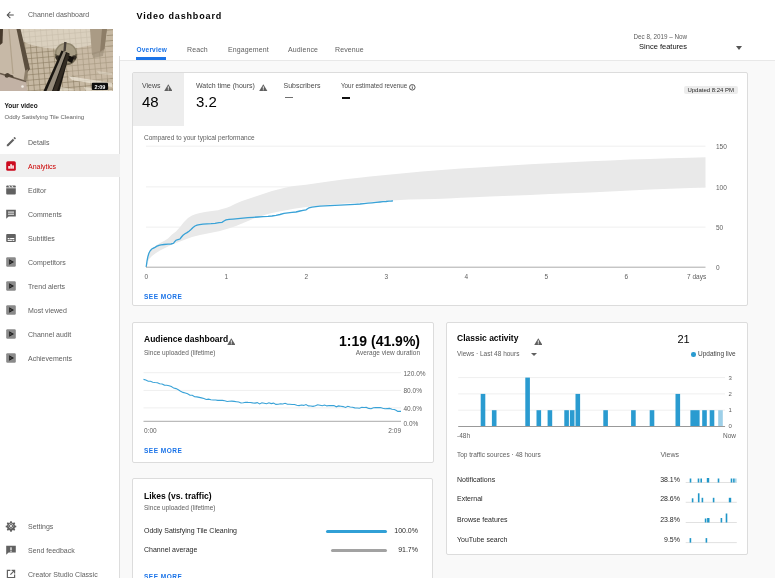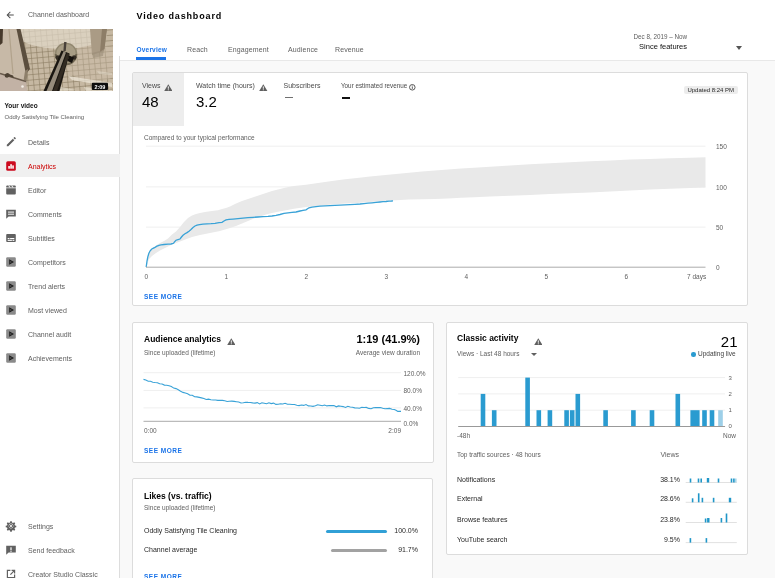--- a/index.html
+++ b/index.html
@@ -225,27 +225,27 @@
 <div class="ax" style="left:224.5px;top:272.5px">1</div>
 <div class="ax" style="left:304.5px;top:272.5px">2</div>
 <div class="ax" style="left:384.5px;top:272.5px">3</div>
 <div class="ax" style="left:464.5px;top:272.5px">4</div>
 <div class="ax" style="left:544.5px;top:272.5px">5</div>
 <div class="ax" style="left:624.5px;top:272.5px">6</div>
 <div class="ax" style="left:687px;top:272.5px">7 days</div>
 <div class="sm" style="left:144px;top:292.5px">SEE MORE</div>
 
 <div class="card" style="left:132px;top:322px;width:301.5px;height:140.5px"></div>
-<div class="abs" style="left:144px;top:334px;font-size:8.5px;font-weight:bold;color:#030303">Audience analytics</div>
+<div class="abs" style="left:144px;top:334px;font-size:8.5px;font-weight:bold;color:#030303">Audience dashboard</div>
 <svg width="8.6" height="7.1" viewBox="0 0 20 16.4" preserveAspectRatio="none" style="position:absolute;left:226.7px;top:338.2px">
     <path d="M10 0.5 L19.5 15.9 L0.5 15.9 Z" fill="#5f5f5f"></path>
     <rect x="8.9" y="5.5" width="2.2" height="5.5" fill="#fff"></rect>
     <rect x="8.9" y="12.3" width="2.2" height="2.2" fill="#fff"></rect>
   </svg>
-<div class="abs" style="left:300px;top:332.5px;width:120px;text-align:right;font-size:11px;font-weight:bold;color:#030303">1:19 (41.9%)</div>
+<div class="abs" style="left:300px;top:332.5px;width:120px;text-align:right;font-size:14px;font-weight:bold;color:#030303">1:19 (41.9%)</div>
 <div class="abs" style="left:144px;top:349px;font-size:6.5px;color:#606060">Since uploaded (lifetime)</div>
 <div class="abs" style="left:300px;top:349px;width:120px;text-align:right;font-size:6.5px;color:#606060">Average view duration</div>
 <svg class="abs" style="left:132px;top:365px" width="301" height="62" viewBox="132 365 301 62">
 <line x1="143.5" y1="372.7" x2="401" y2="372.7" stroke="#efefef" stroke-width="1"></line>
 <line x1="143.5" y1="390.4" x2="401" y2="390.4" stroke="#efefef" stroke-width="1"></line>
 <line x1="143.5" y1="407.9" x2="401" y2="407.9" stroke="#efefef" stroke-width="1"></line>
 <polyline points="143.5,379.4 145.8,380.0 148.2,381.2 150.5,381.3 152.8,382.2 155.1,382.5 157.4,382.7 159.7,383.8 162.1,384.0 164.4,385.1 166.7,385.2 169.1,385.7 171.4,386.5 173.7,388.1 176.0,388.6 178.3,389.8 180.6,391.2 183.0,392.4 185.3,393.0 187.6,393.7 190.0,395.2 192.3,395.2 194.6,396.8 196.9,396.9 199.2,397.4 201.5,397.9 203.9,398.5 206.2,399.5 208.5,399.1 210.9,399.7 213.2,400.0 215.5,400.0 217.8,400.4 220.1,400.2 222.4,400.4 224.8,400.8 227.1,401.5 229.4,401.2 231.8,401.1 234.1,401.4 236.4,401.7 238.7,402.0 241.0,403.0 243.3,402.8 245.7,402.2 248.0,402.4 250.3,402.5 252.7,402.9 255.0,403.1 257.3,402.6 259.6,403.9 261.9,402.8 264.2,403.3 266.6,403.8 268.9,402.8 271.2,403.6 273.6,403.1 275.9,404.4 278.2,404.3 280.5,403.8 282.8,404.0 285.1,403.3 287.5,404.2 289.8,404.3 292.1,404.5 294.5,404.5 296.8,405.3 299.1,405.6 301.4,405.0 303.7,405.4 306.0,404.6 308.4,405.9 310.7,406.0 313.0,406.4 315.4,405.8 317.7,404.8 320.0,405.2 322.3,405.8 324.6,405.0 326.9,405.9 329.3,405.5 331.6,405.6 333.9,405.6 336.3,406.8 338.6,405.9 340.9,406.2 343.2,406.6 345.5,407.5 347.8,406.3 350.2,407.0 352.5,407.3 354.8,407.9 357.2,408.0 359.5,408.2 361.8,407.2 364.1,407.5 366.4,407.4 368.7,408.4 371.1,408.8 373.4,407.7 375.7,407.6 378.1,407.6 380.4,407.5 382.7,408.2 385.0,408.8 387.3,408.6 389.6,408.4 392.0,409.3 394.3,409.5 396.0,410.3 397.8,411.4 399.5,411.4 400.0,411.2 400.5,411.5 401.0,411.4" fill="none" stroke="#39a2d7" stroke-width="1.1"></polyline>
 <line x1="143.5" y1="421.3" x2="401" y2="421.3" stroke="#ababab" stroke-width="1"></line>
 </svg>
 <div class="ax" style="left:403.5px;top:369.5px">120.0%</div>
@@ -256,21 +256,21 @@
 <div class="ax" style="left:370px;top:426.5px;width:31px;text-align:right">2:09</div>
 <div class="sm" style="left:144px;top:446.5px">SEE MORE</div>
 
 <div class="card" style="left:446px;top:322px;width:301.5px;height:233px"></div>
 <div class="abs" style="left:457px;top:333px;font-size:8.5px;font-weight:bold;color:#030303">Classic activity</div>
 <svg width="8.6" height="7.1" viewBox="0 0 20 16.4" preserveAspectRatio="none" style="position:absolute;left:533.5px;top:338.2px">
     <path d="M10 0.5 L19.5 15.9 L0.5 15.9 Z" fill="#5f5f5f"></path>
     <rect x="8.9" y="5.5" width="2.2" height="5.5" fill="#fff"></rect>
     <rect x="8.9" y="12.3" width="2.2" height="2.2" fill="#fff"></rect>
   </svg>
-<div class="abs" style="left:677.5px;top:333px;width:60px;text-align:right;font-size:15px;color:#030303">21</div>
+<div class="abs" style="left:677.5px;top:333px;width:60px;text-align:left;font-size:11px;color:#030303">21</div>
 <div class="abs" style="left:457px;top:350px;font-size:6.5px;color:#606060">Views · Last 48 hours</div>
 <div class="abs" style="left:531px;top:353px;width:0;height:0;border-left:3px solid transparent;border-right:3px solid transparent;border-top:3.5px solid #606060"></div>
 <div class="abs" style="left:691px;top:352px;width:4.5px;height:4.5px;border-radius:50%;background:#2a9bd0"></div>
 <div class="abs" style="left:698px;top:350px;font-size:6.5px;color:#404040">Updating live</div>
 <svg class="abs" style="left:446px;top:370px" width="301" height="60" viewBox="446 370 301 60">
 <line x1="458.2" y1="377.6" x2="725.1" y2="377.6" stroke="#efefef" stroke-width="1"></line>
 <line x1="458.2" y1="393.9" x2="725.1" y2="393.9" stroke="#efefef" stroke-width="1"></line>
 <line x1="458.2" y1="410.2" x2="725.1" y2="410.2" stroke="#efefef" stroke-width="1"></line>
 <rect x="480.7" y="393.9" width="4.6" height="32.6" fill="#2a9bd0"></rect>
     <rect x="491.9" y="410.2" width="4.6" height="16.3" fill="#2a9bd0"></rect>

